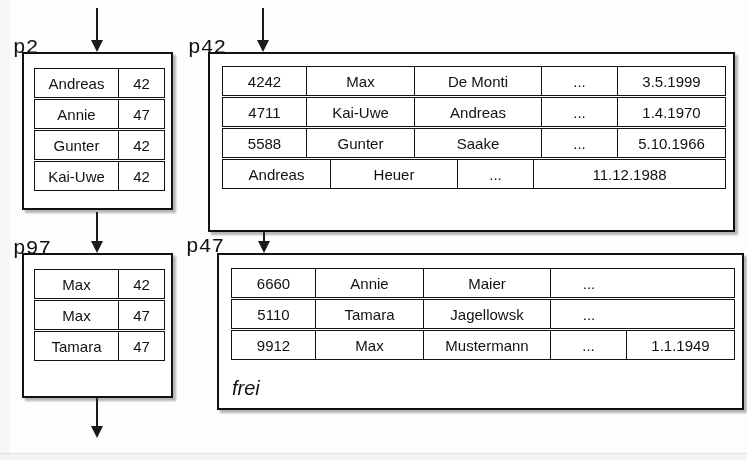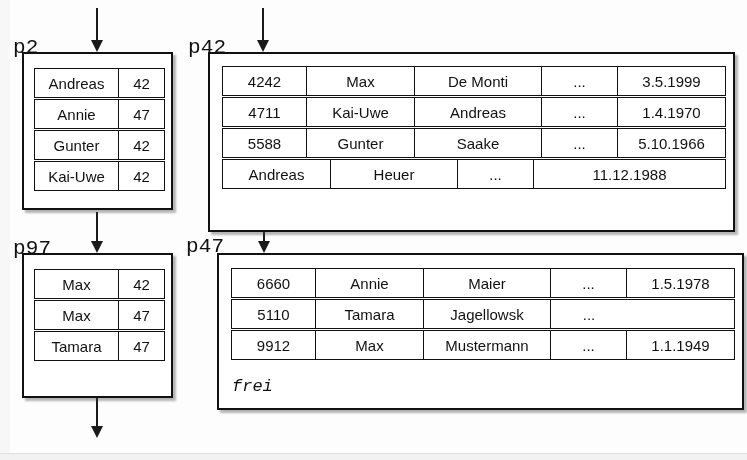--- a/index.html
+++ b/index.html
@@ -62,23 +62,22 @@
   .lg { width: 504px; }
   .lg .c0 { width: 84px; }
   .lg .c1 { width: 108px; }
   .lg .c2 { width: 127px; }
   .lg .c3 { width: 76px; }
   .lg .c4 { flex: 1; }
   .frei-label {
     position: absolute;
     left: 13px;
     top: 122px;
-    font-size: 17px;
+    font-size: 20px;
     font-style: italic;
-    font-family: Liberation Mono, monospace;
   }
   .arrow { position: absolute; width: 12px; }
   .arrow .shaft {
     position: absolute; left: 5px; top: 0; bottom: 11px; width: 2px;
     background: #1a1a1a;
   }
   .arrow .head {
     position: absolute; bottom: 0; left: 0;
     width: 0; height: 0;
     border-left: 6px solid transparent;
@@ -189,21 +188,20 @@
     </div>
   </div>
 
   <div class="box" style="left:200px; top:253px; width:527px; height:157px;margin-left:17px;">
     <div class="tbl lg" style="left:12px; top:13px;">
       <div class="row">
         <div class="cell c0">6660</div>
         <div class="cell c1">Annie</div>
         <div class="cell c2">Maier</div>
         <div class="cell c3">...</div>
-        <div class="cell c4">1.5.1978</div>
       </div>
       <div class="row">
         <div class="cell c0">5110</div>
         <div class="cell c1">Tamara</div>
         <div class="cell c2">Jagellowsk</div>
         <div class="cell c3">...</div>
       </div>
       <div class="row">
         <div class="cell c0">9912</div>
         <div class="cell c1">Max</div>

